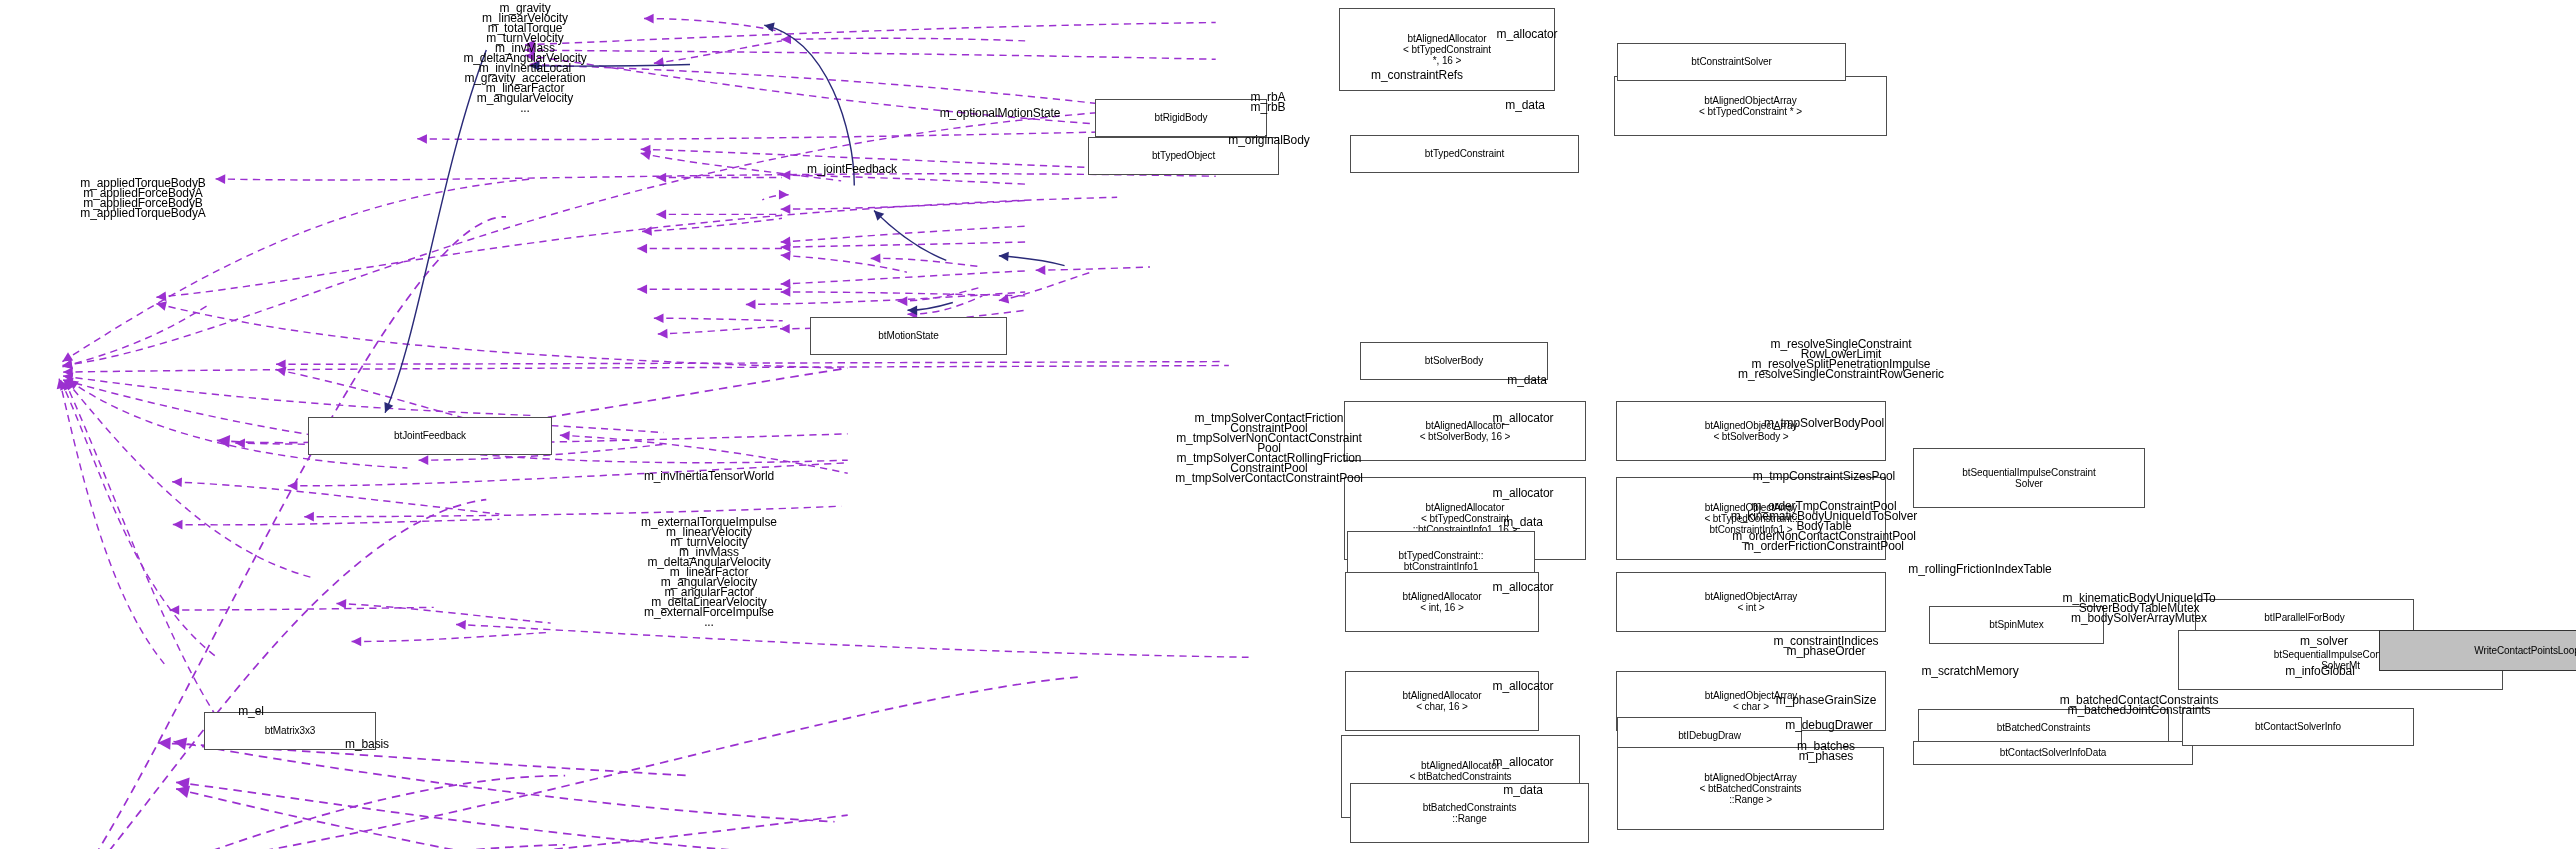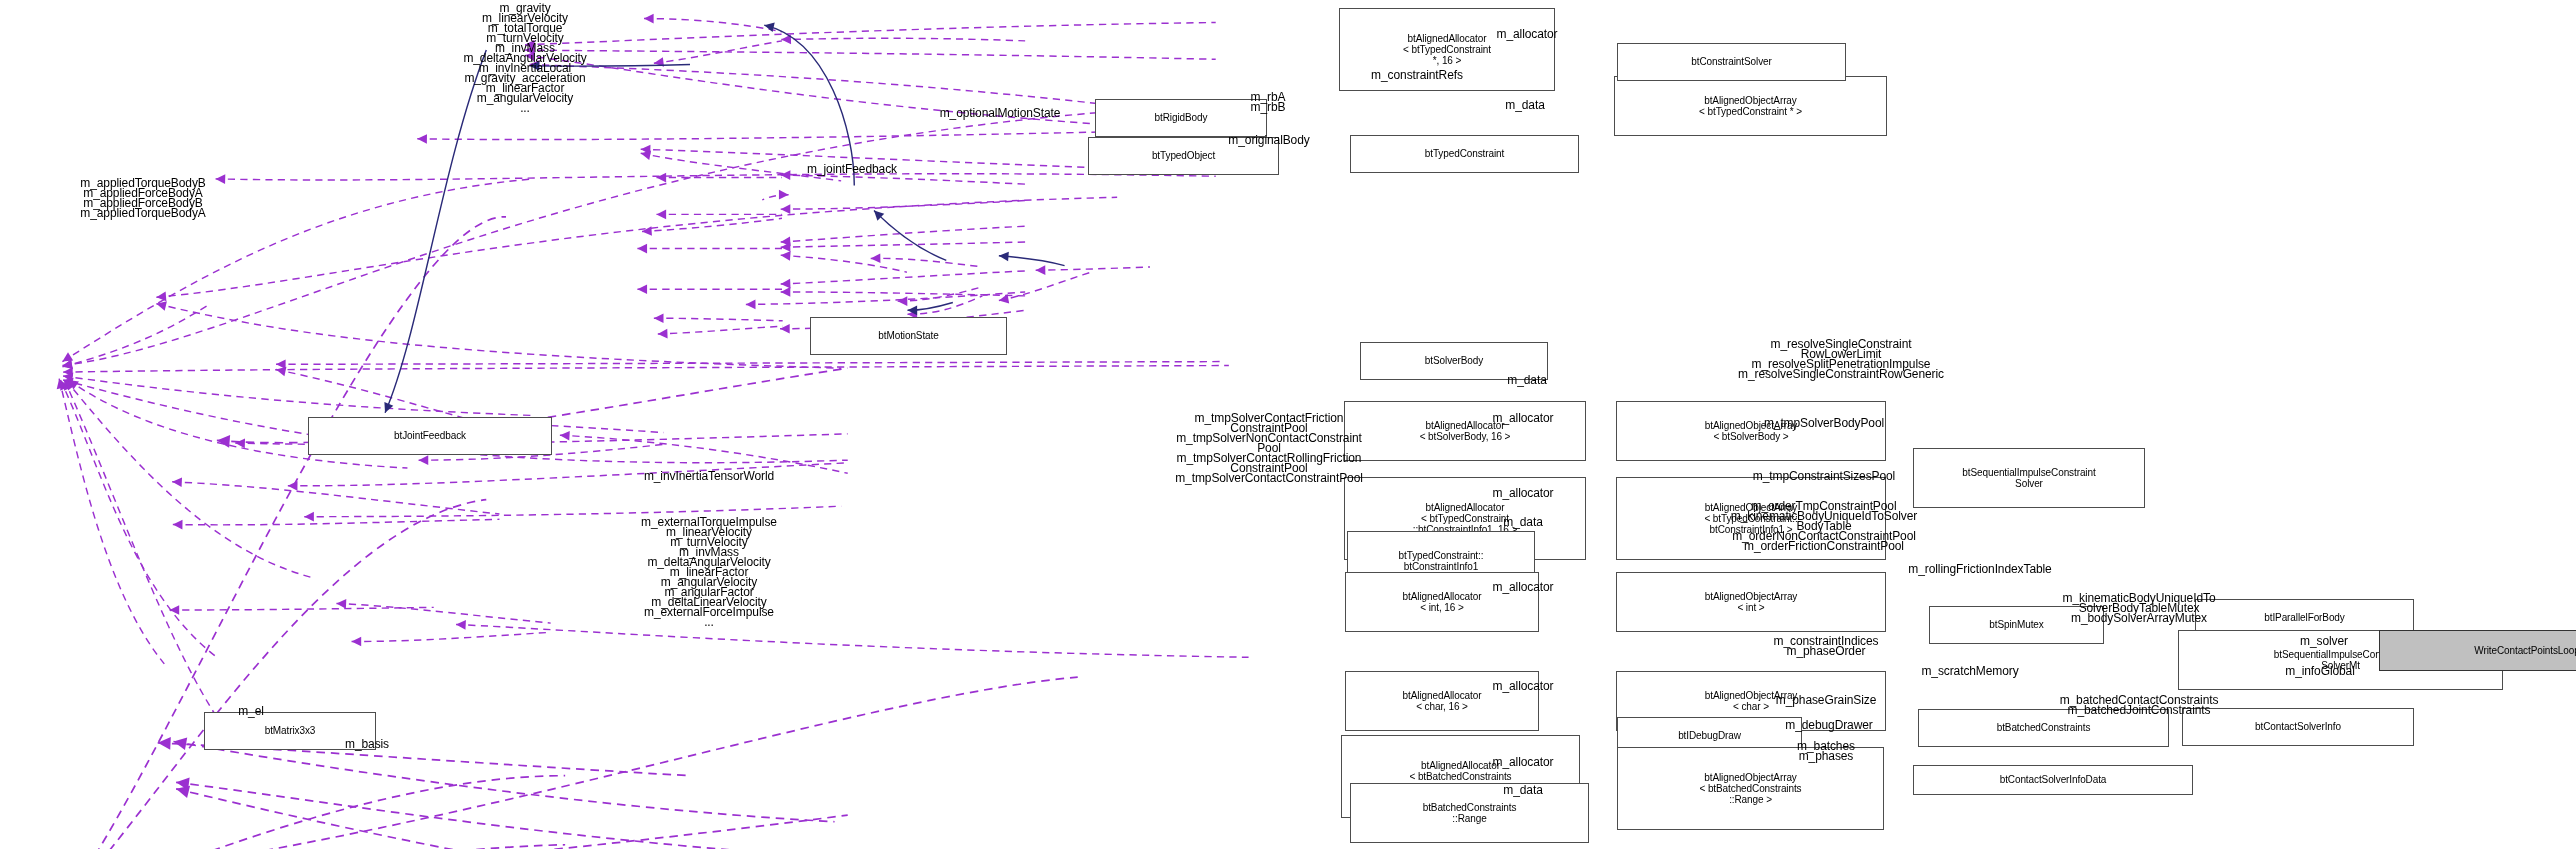--- a/index.html
+++ b/index.html
@@ -246,21 +246,21 @@
 &lt; char &gt;</div>
       <div class="node" style="left: 1617px; top: 717px; width: 185px; height: 38px;">btIDebugDraw</div>
       <div class="node" style="left: 1617px; top: 747px; width: 267px; height: 83px;">btAlignedObjectArray
 &lt; btBatchedConstraints
 ::Range &gt;</div>
       <div class="node" style="left: 1614px; top: 76px; width: 273px; height: 60px;">btAlignedObjectArray
 &lt; btTypedConstraint * &gt;</div>
       <div class="node" style="left: 1617px; top: 43px; width: 229px; height: 38px;">btConstraintSolver</div>
       <div class="node" style="left: 1929px; top: 606px; width: 175px; height: 38px;">btSpinMutex</div>
       <div class="node" style="left: 1918px; top: 709px; width: 251px; height: 38px;">btBatchedConstraints</div>
-      <div class="node" style="left: 1913px; top: 741px; width: 280px; height: 30px; margin-top: 24px;">btContactSolverInfoData</div>
+      <div class="node" style="left: 1913px; top: 741px; width: 280px; height: 24px;">btContactSolverInfoData</div>
       <div class="node" style="left: 1913px; top: 448px; width: 232px; height: 60px;">btSequentialImpulseConstraint
 Solver</div>
       <div class="node" style="left: 2195px; top: 599px; width: 219px; height: 38px;">btIParallelForBody</div>
       <div class="node" style="left: 2178px; top: 630px; width: 325px; height: 60px;">btSequentialImpulseConstraint
 SolverMt</div>
       <div class="node" style="left: 2182px; top: 708px; width: 232px; height: 38px;">btContactSolverInfo</div>
       <div class="node highlight" style="left: 2379px; top: 630px; width: 296px; height: 41px;">WriteContactPointsLoop</div>
     </div>
   <div id="labels">
       <div class="elabel" style="left: 525px; top: 3.3px;">m_gravity

